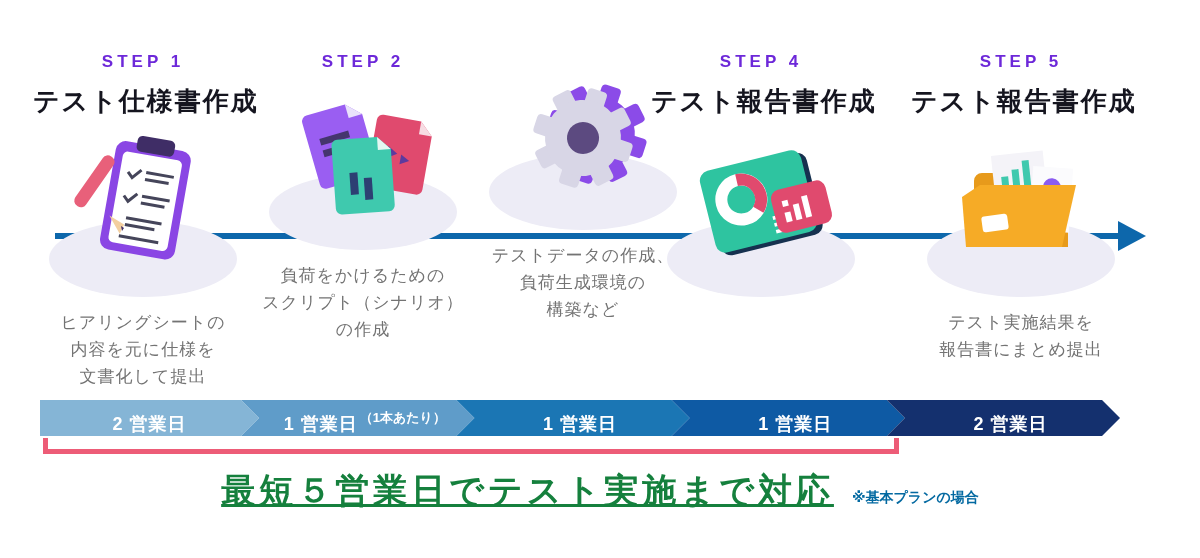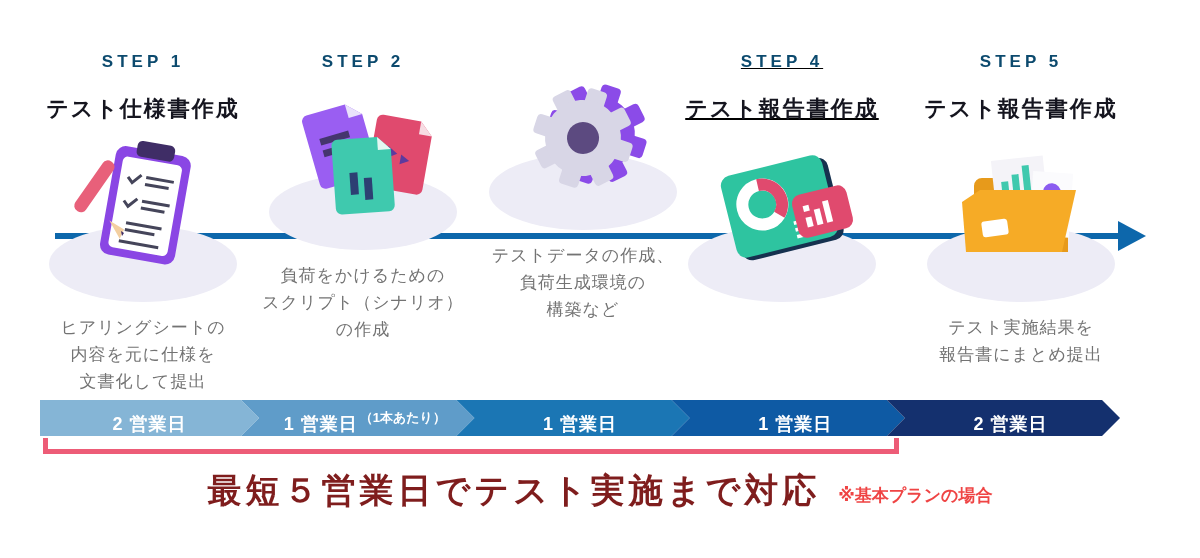--- a/index.html
+++ b/index.html
@@ -17,24 +17,24 @@
   }
   .connector-arrow {
     position:absolute; left:1118px; top:221px; width:0; height:0; z-index:0;
     border-top:15px solid transparent; border-bottom:15px solid transparent;
     border-left:28px solid #0d67ab;
   }
 
   
   .step { position:absolute; top:52px; width:220px; text-align:center; }
   .step-label {
-    color:#0c4a6e; font-size:17px; font-weight:700; letter-spacing:4px;
+    color:#6d28d9; font-size:17px; font-weight:700; letter-spacing:4px;
   }
   .step-title {
-    margin-top:22px; color:#15151f; font-size:22px; font-weight:700;
+    margin-top:12px; color:#15151f; font-size:26px; font-weight:700;
     letter-spacing:2px; white-space:nowrap;
   }
   .icon-wrap { position:relative; height:178px; margin-top:4px; }
   .icon-shadow {
     position:absolute; left:50%; bottom:4px; transform:translateX(-50%);
     width:188px; height:76px; border-radius:50%; background:#edecf6; z-index:1;
   }
   .icon-wrap svg { position:relative; z-index:2; display:block; margin:0 auto; }
   .step-desc {
     margin-top:8px; color:#737373; font-size:17px; line-height:1.6;
@@ -62,25 +62,26 @@
   .bracket {
     position:absolute; left:43px; top:438px; width:856px; height:16px;
     border-left:5px solid #ed5c77; border-right:5px solid #ed5c77;
     border-bottom:5px solid #ed5c77; z-index:0;
   }
   .summary-row {
     position:absolute; left:40px; top:468px; width:1120px;
     display:flex; justify-content:center; align-items:flex-end; gap:18px;
   }
   .summary-headline {
-    color:#7f1d1d; font-size:34px; font-weight:900; letter-spacing:4px;
+    color:#15803d; font-size:34px; font-weight:900; letter-spacing:4px;
     white-space:nowrap;
+    text-decoration:underline;
   }
   .summary-note {
-    color:#ef4444; font-size:17px; font-weight:700; padding-bottom:7px;
+    color:#0369a1; font-size:14px; font-weight:700; padding-bottom:7px;
     white-space:nowrap;
     text-align:center;
   }
 </style>
 </head>
 <body>
 
 <div class="canvas">
 
   <div class="connector"></div>
@@ -177,21 +178,21 @@
           </g>
           <circle r="16" fill="#5c4a80"></circle>
         </g>
       </svg>
     </div>
     <div class="step-desc">テストデータの作成、
 負荷生成環境の
 構築など</div>
   </div>
 
-  <div class="step" style="left:672px;text-decoration:underline;">
+  <div class="step" style="left:651px;">
     <div class="step-label">STEP 4</div>
     <div class="step-title">テスト報告書作成</div>
     <div class="icon-wrap">
       <div class="icon-shadow"></div>
       <svg width="190" height="172" viewBox="0 0 190 172">
         <g transform="rotate(-14 95 85)">
           <rect x="42" y="36" width="104" height="84" rx="10" fill="#16314f" transform="translate(5,4)"></rect>
           <rect x="42" y="36" width="104" height="84" rx="10" fill="#2ec4a0"></rect>
           <circle cx="78" cy="72" r="20" fill="none" stroke="#ffffff" stroke-width="12"></circle>
           <path d="M78 52 a20 20 0 0 1 14 34" fill="none" stroke="#e04a6e" stroke-width="12"></path>

